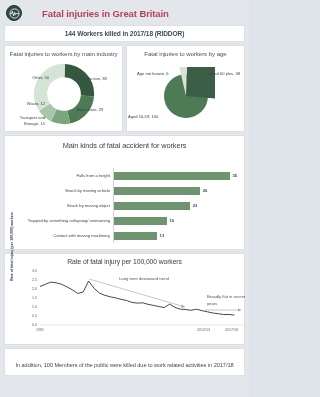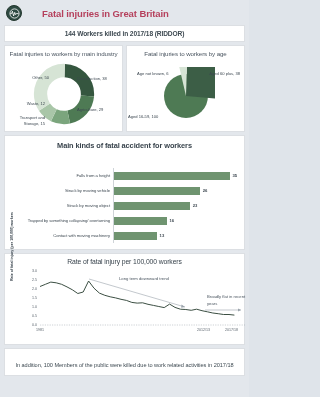--- a/index.html
+++ b/index.html
@@ -54,21 +54,21 @@
   }
   .lbl.right { text-align:left; }
   .lbl.leftal { text-align:right; }
 
   
   .barpanel {
     background:#ffffff; border:1px solid #dcdfe3;
     margin-top:3px; padding:5px 4px 6px 4px;
   }
   .barpanel h2 {
-    font-size:7.4px; font-weight:bold; color:#39444d;
+    font-size:7.4px; font-weight:normal; color:#39444d;
     text-align:center; margin-bottom:18px; letter-spacing:-.1px;
   }
   .bar-rows { position:relative; padding-left:0; }
   .bar-row { display:flex; align-items:center; height:15px; }
   .bar-label {
     width:104px; flex:0 0 104px; text-align:right;
     font-size:4.2px; color:#3c4750; padding-right:3px;
     letter-spacing:-.05px; line-height:1.2;
   }
   .bar-track { flex:1 1 auto; position:relative; height:15px; display:flex; align-items:center;

